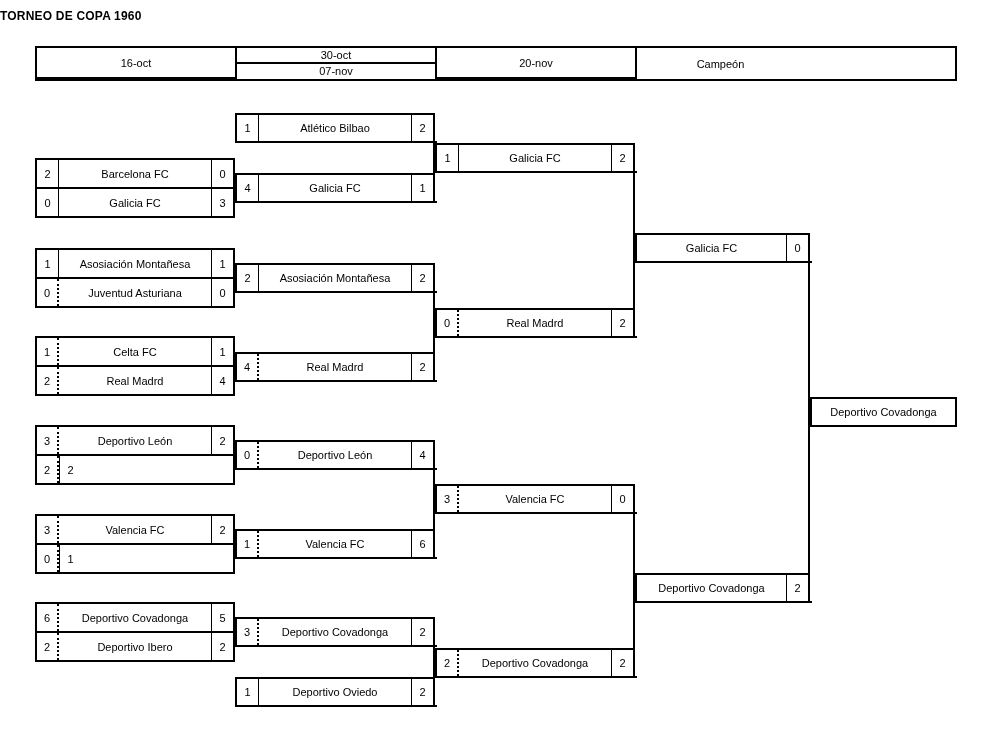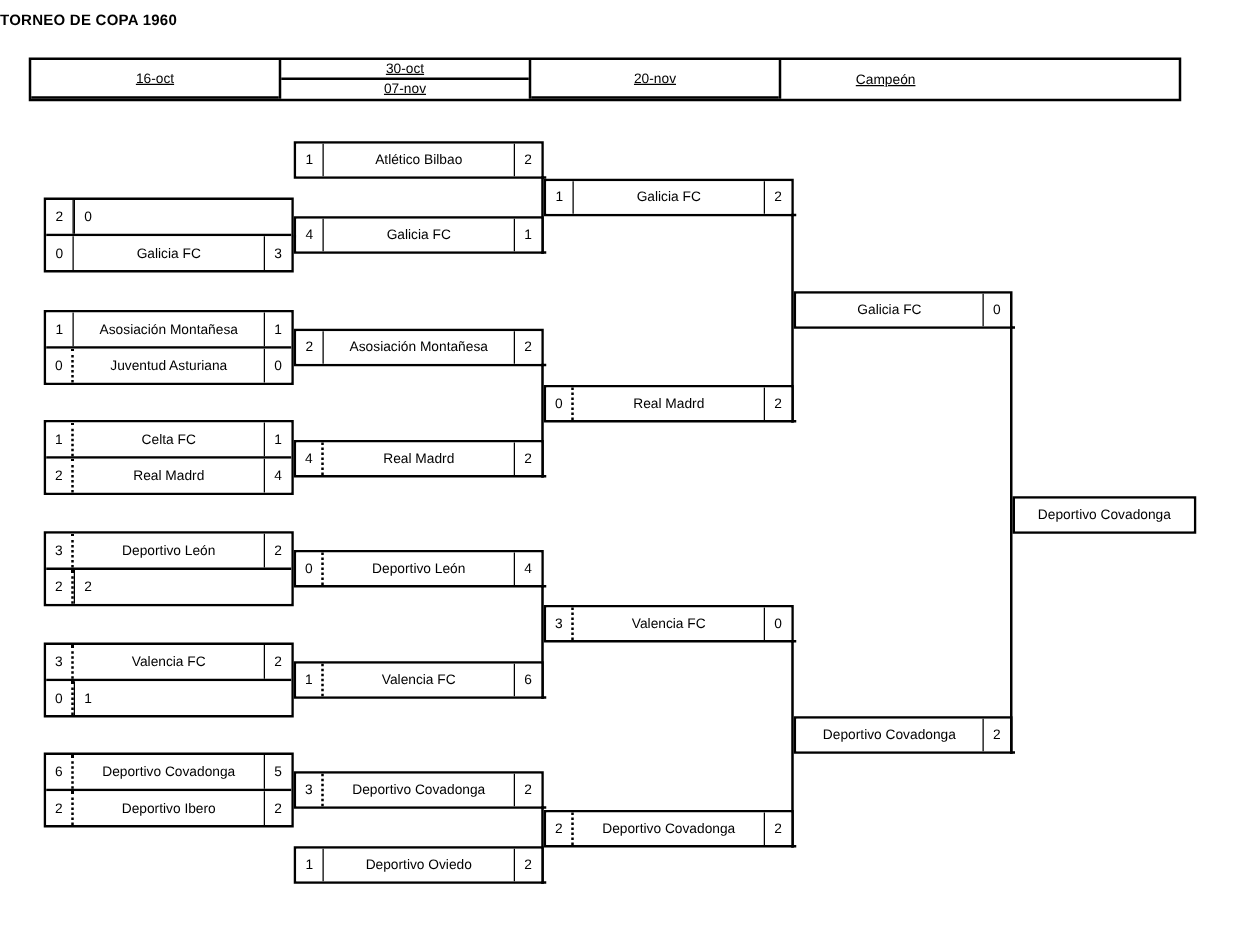--- a/index.html
+++ b/index.html
@@ -23,28 +23,27 @@
     top: 9px;
     width: 1000px;
     font-size: 12px;
     font-weight: bold;
     letter-spacing: 0.2px;
   }
 
   
   #round-header {
     position: absolute;
-    left: 23px;
+    left: 35px;
     top: 46px;
     width: 922px;
     height: 35px;
     border: 2px solid #000;
     box-sizing: border-box;
     display: flex;
-    text-decoration: underline;
   }
   .hdr-col {
     box-sizing: border-box;
     border-right: 2px solid #000;
     display: flex;
     flex-direction: column;
     height: 100%;
   }
   .hdr-col:last-child { border-right: none; }
   .hdr-cell {
@@ -186,20 +185,21 @@
     <div class="conn" style="left:633px; top:676px; width:4px; height:2px;"></div>
 
     <div class="conn" style="left:808px; top:261px; width:4px; height:2px;"></div>
     <div class="conn" style="left:808px; top:261px; width:2px; height:342px;"></div>
     <div class="conn" style="left:808px; top:601px; width:4px; height:2px;"></div>
   </div>
 
   <div class="match" style="left:35px; top:158px; width:200px; height:60px;">
     <div class="mrow divider">
       <div class="sc left">2</div>
+      <div class="nm">Barcelona FC</div>
       <div class="sc right">0</div>
     </div>
     <div class="mrow">
       <div class="sc left">0</div>
       <div class="nm">Galicia FC</div>
       <div class="sc right">3</div>
     </div>
   </div>
 
   <div class="match" style="left:35px; top:248px; width:200px; height:60px;">

